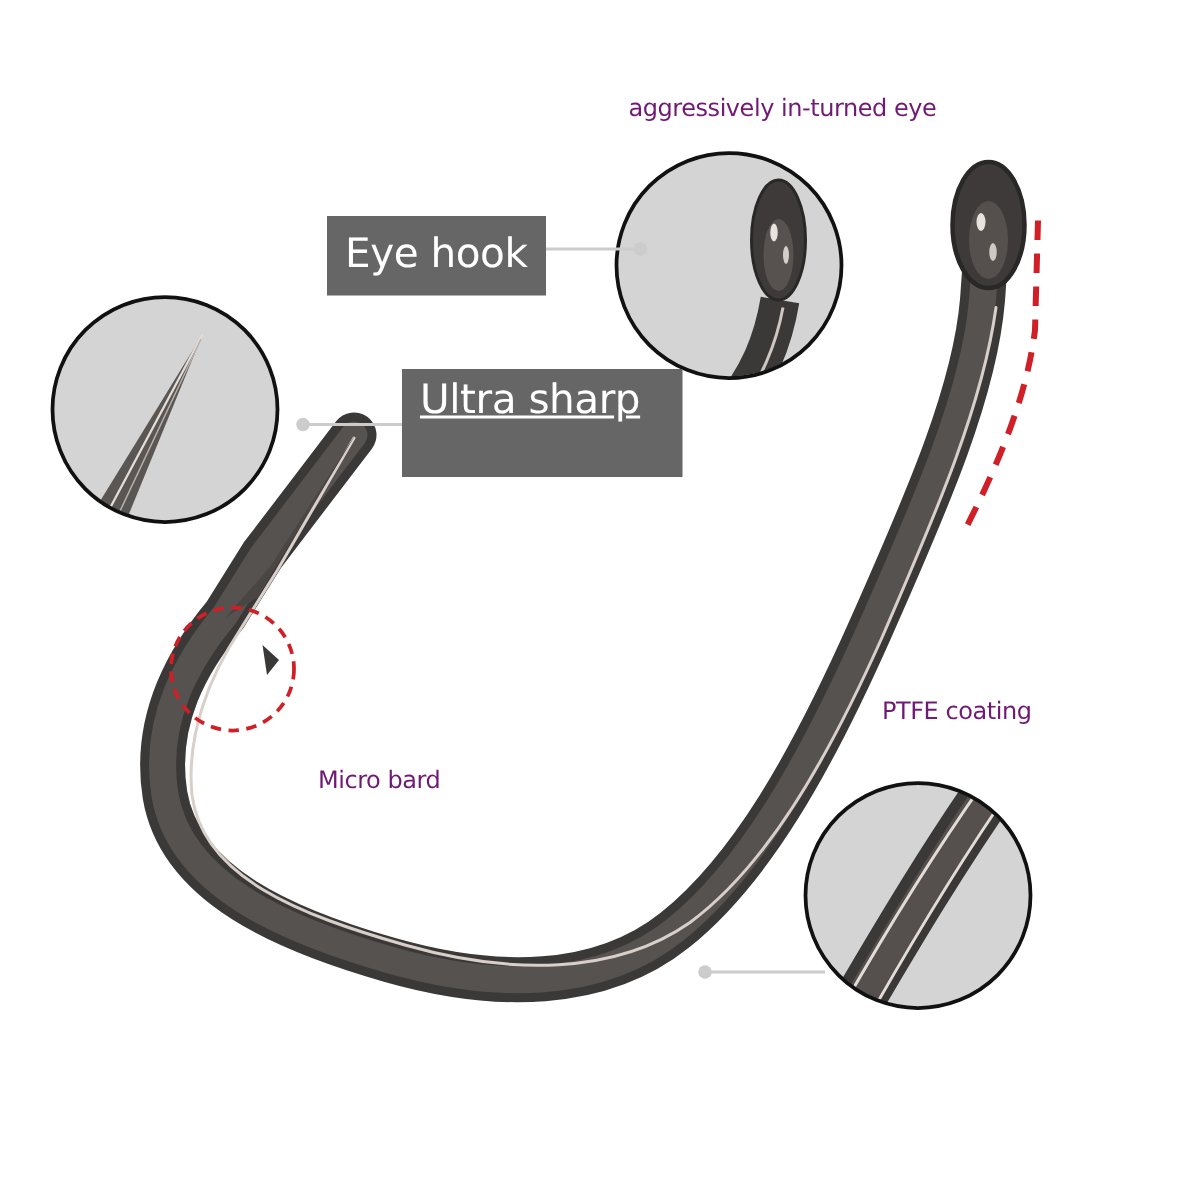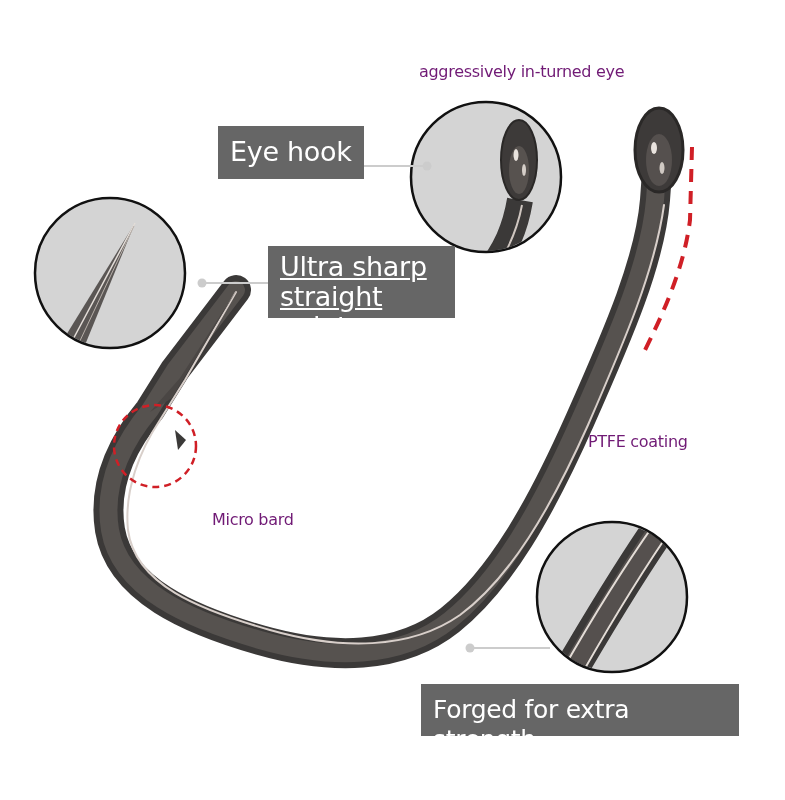--- a/index.html
+++ b/index.html
@@ -96,30 +96,26 @@
       <circle cx="427" cy="166" r="4.5" fill="#cccccc"></circle>
       <line x1="202" y1="283" x2="268" y2="283" stroke="#cccccc" stroke-width="2"></line>
       <circle cx="202" cy="283" r="4.5" fill="#cccccc"></circle>
       <line x1="470" y1="648" x2="550" y2="648" stroke="#cccccc" stroke-width="2"></line>
       <circle cx="470" cy="648" r="4.5" fill="#cccccc"></circle>
     </g>
   </svg>
 
   <div class="plain-text" style="left:419px; top:58px;">aggressively in-turned eye</div>
 
-  <div class="label-box" style="left:218px; top:126px; width:146px; height:53px; padding-top:11px;">
+  <div class="label-box" style="left:218px; top:144px; width:146px; height:53px; padding-top:11px;">
     <span>Eye hook</span>
   </div>
 
   <div class="label-box" style="left:268px; top:246px; width:187px; height:72px; padding-top:6px; line-height:30px;text-decoration:underline;">
     <div>Ultra sharp</div>
-    <div>straight point</div>
   </div>
 
   <div class="plain-text" style="left:212px; top:460px;margin-top:46px;">Micro bard</div>
 
-  <div class="plain-text" style="left:588px; top:428px;text-align:center;">PTFE coating</div>
+  <div class="plain-text" style="left:588px; top:460px;text-align:center;">PTFE coating</div>
 
-  <div class="label-box" style="left:421px; top:684px; width:318px; height:52px; padding-top:11px; font-size:25px;">
-    <span>Forged for extra strength</span>
-  </div>
 
 </div>
 
 </body></html>

